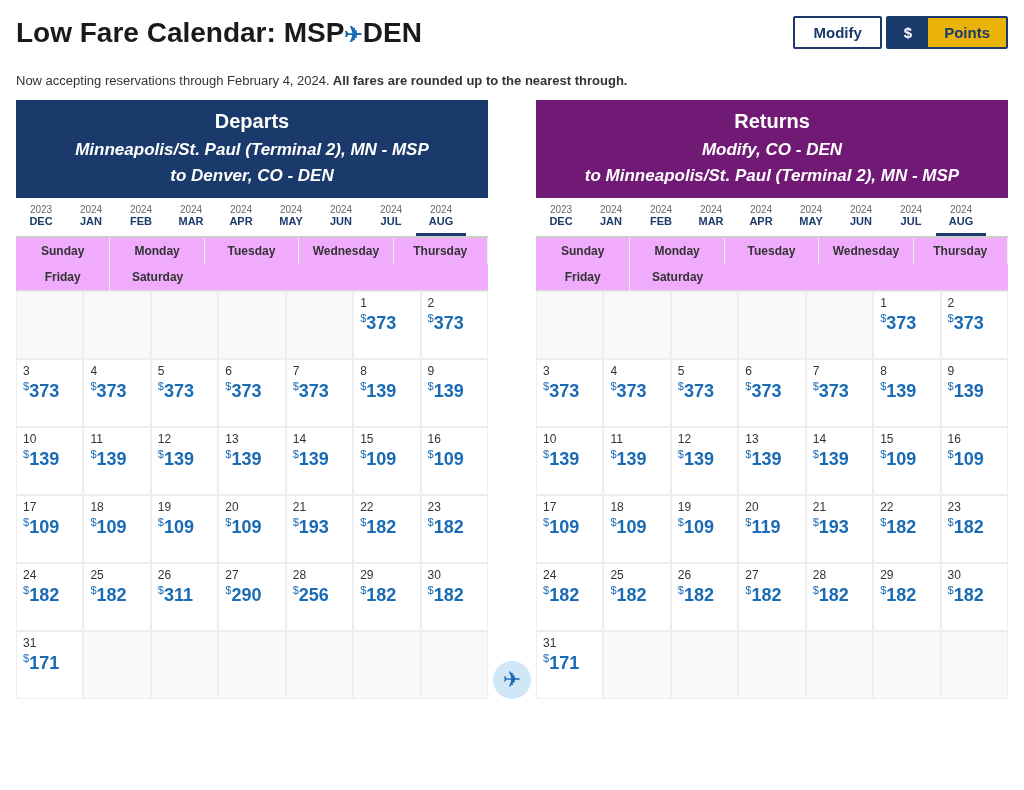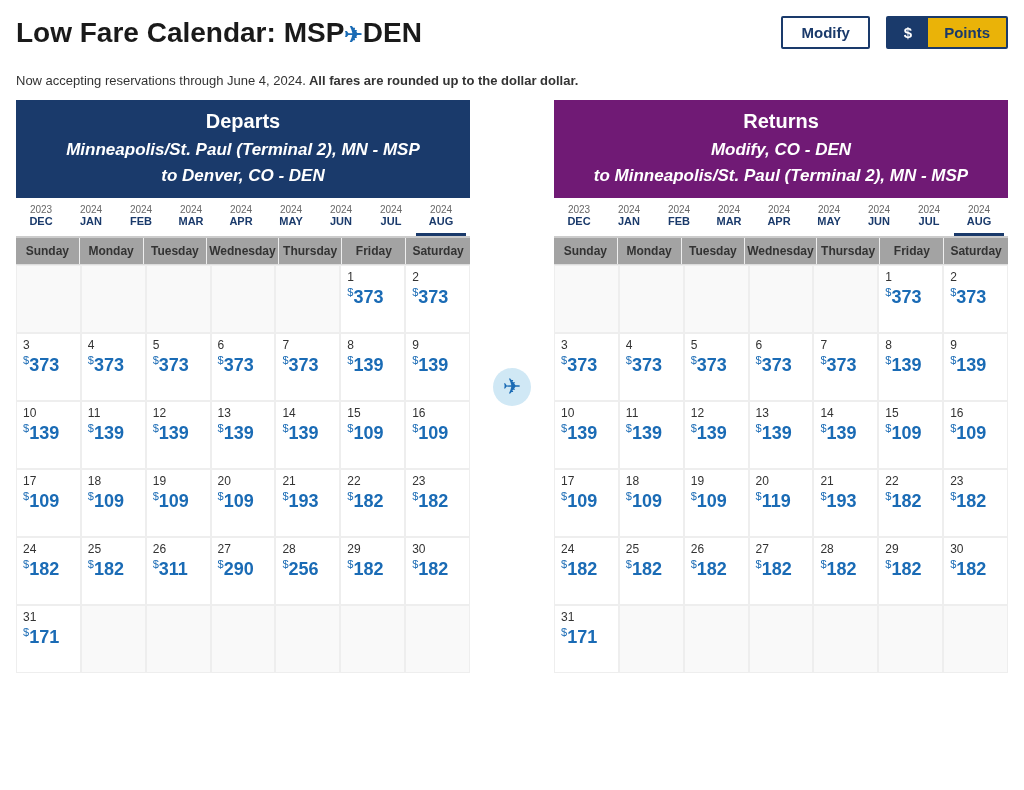--- a/index.html
+++ b/index.html
@@ -1,20 +1,20 @@
 <!DOCTYPE html>
 <html><head>
   <meta charset="utf-8">
   <style>
     * { box-sizing: border-box; margin: 0; padding: 0; }
     body { font-family: Arial, Helvetica, sans-serif; background: #fff; padding: 16px; max-width: 1024px; }
 
     .page-header { display: flex; align-items: center; justify-content: space-between; margin-bottom: 24px; }
     .page-title { font-size: 28px; font-weight: 900; color: #1a1a1a; }
-    .header-right { display: flex; align-items: center; gap: 16px; }
+    .header-right { display: flex; align-items: center; gap: 4px; }
     .modify-btn { border: 2px solid #1a3a6b; color: #1a3a6b; background: #fff; padding: 6px 18px; font-size: 15px; font-weight: bold; cursor: pointer; border-radius: 2px; }
     .currency-toggle { display: flex; border: 2px solid #1a3a6b; border-radius: 2px; overflow: hidden; }
     .currency-btn { padding: 6px 16px; font-size: 15px; font-weight: bold; cursor: pointer; background: #eab308; border: none; color: #1a3a6b; }
     .currency-btn.active { background: #1a3a6b; color: #fff; }
 
     .notice { font-size: 13px; color: #333; margin-bottom: 12px; }
     .notice strong { font-weight: bold; }
 
     .cal-header { padding: 10px 12px; display: flex; flex-direction: column; align-items: center; justify-content: center; min-height: 80px; }
     .cal-header-departs { background: #1a3a6b; }
@@ -22,54 +22,54 @@
     .cal-header-title { color: #fff; font-size: 20px; font-weight: bold; margin-bottom: 4px; }
     .cal-header-subtitle { color: #fff; font-size: 17px; font-style: italic; text-align: center; line-height: 1.5; font-weight: bold; }
     .plane-icon { font-size: 22px; color: #1a6bb5; background: #d0e8f5; border-radius: 50%; width: 38px; height: 38px; display: flex; align-items: center; justify-content: center; }
 
     .month-tabs { display: flex; overflow-x: auto; border-bottom: 2px solid #ccc; background: #fff; }
     .month-tab { padding: 6px 10px; font-size: 11px; text-align: center; cursor: pointer; border: none; background: none; color: #1a3a6b; font-weight: bold; white-space: nowrap; min-width: 50px; border-bottom: 3px solid transparent; }
     .month-tab .year { display: block; font-weight: normal; font-size: 10px; color: #666; }
     .month-tab .month { display: block; font-weight: bold; color: #1a3a6b; }
     .month-tab.active { border-bottom: 3px solid #1a3a6b; }
 
-    .day-headers { display: grid; grid-template-columns: repeat(7, 1fr); background: #a3a3a3; border-bottom: 1px solid #ddd; }
+    .day-headers { display: grid; grid-template-columns: repeat(5, 1fr); background: #f0abfc; border-bottom: 1px solid #ddd; }
     .day-header { text-align: center; font-size: 12px; font-weight: bold; color: #333; padding: 6px 2px; border-right: 1px solid #eee; }
     .day-header:last-child { border-right: none; }
 
     .cal-grid { display: grid; grid-template-columns: repeat(7, 1fr); }
     .cal-cell { border: 1px solid #eee; min-height: 68px; padding: 4px 6px; display: flex; flex-direction: column; align-items: flex-start; justify-content: flex-start; }
     .cal-cell.empty { background: #f9f9f9; }
     .cal-cell.has-fare { cursor: pointer; }
     .cell-date { font-size: 12px; color: #333; font-weight: normal; margin-bottom: 2px; }
     .cell-fare { font-size: 18px; font-weight: bold; color: #1a6bb5; }
     .cell-fare sup { font-size: 11px; font-weight: normal; vertical-align: super; }
 
-    .full-wrapper { display: flex; align-items: center; gap: 18px; }
+    .full-wrapper { display: flex; align-items: flex-end; gap: 0; }
     .left-cal, .right-cal { flex: 1; min-width: 0; }
     .divider-col { display: flex; align-items: center; justify-content: center; width: 48px; flex-shrink: 0; background: #fff; }
   </style>
 </head>
 <body>
 
 <div class="page-header">
   <div class="page-title">
     <span>Low Fare Calendar: </span><span>MSP</span><span style="color:#1a6bb5; font-size:22px;">✈</span><span>DEN</span>
   </div>
   <div class="header-right">
     <button class="modify-btn">Modify</button>
     <div class="currency-toggle">
       <button class="currency-btn active">$</button>
       <button class="currency-btn">Points</button>
     </div>
   </div>
 </div>
 
 <div class="notice">
-  <span>Now accepting reservations through June 4, 2024.</span><strong> All fares are rounded up to the dollar dollar.</strong>
+  <span>Now accepting reservations through February 4, 2024.</span><strong> All fares are rounded up to the nearest through.</strong>
 </div>
 
 <div class="full-wrapper">
 
   <div class="left-cal">
     <div class="cal-header cal-header-departs">
       <div class="cal-header-title">Departs</div>
       <div class="cal-header-subtitle">
         <span>Minneapolis/St. Paul (Terminal 2), MN - MSP</span><br>
         <span>to  Denver, CO - DEN</span>

